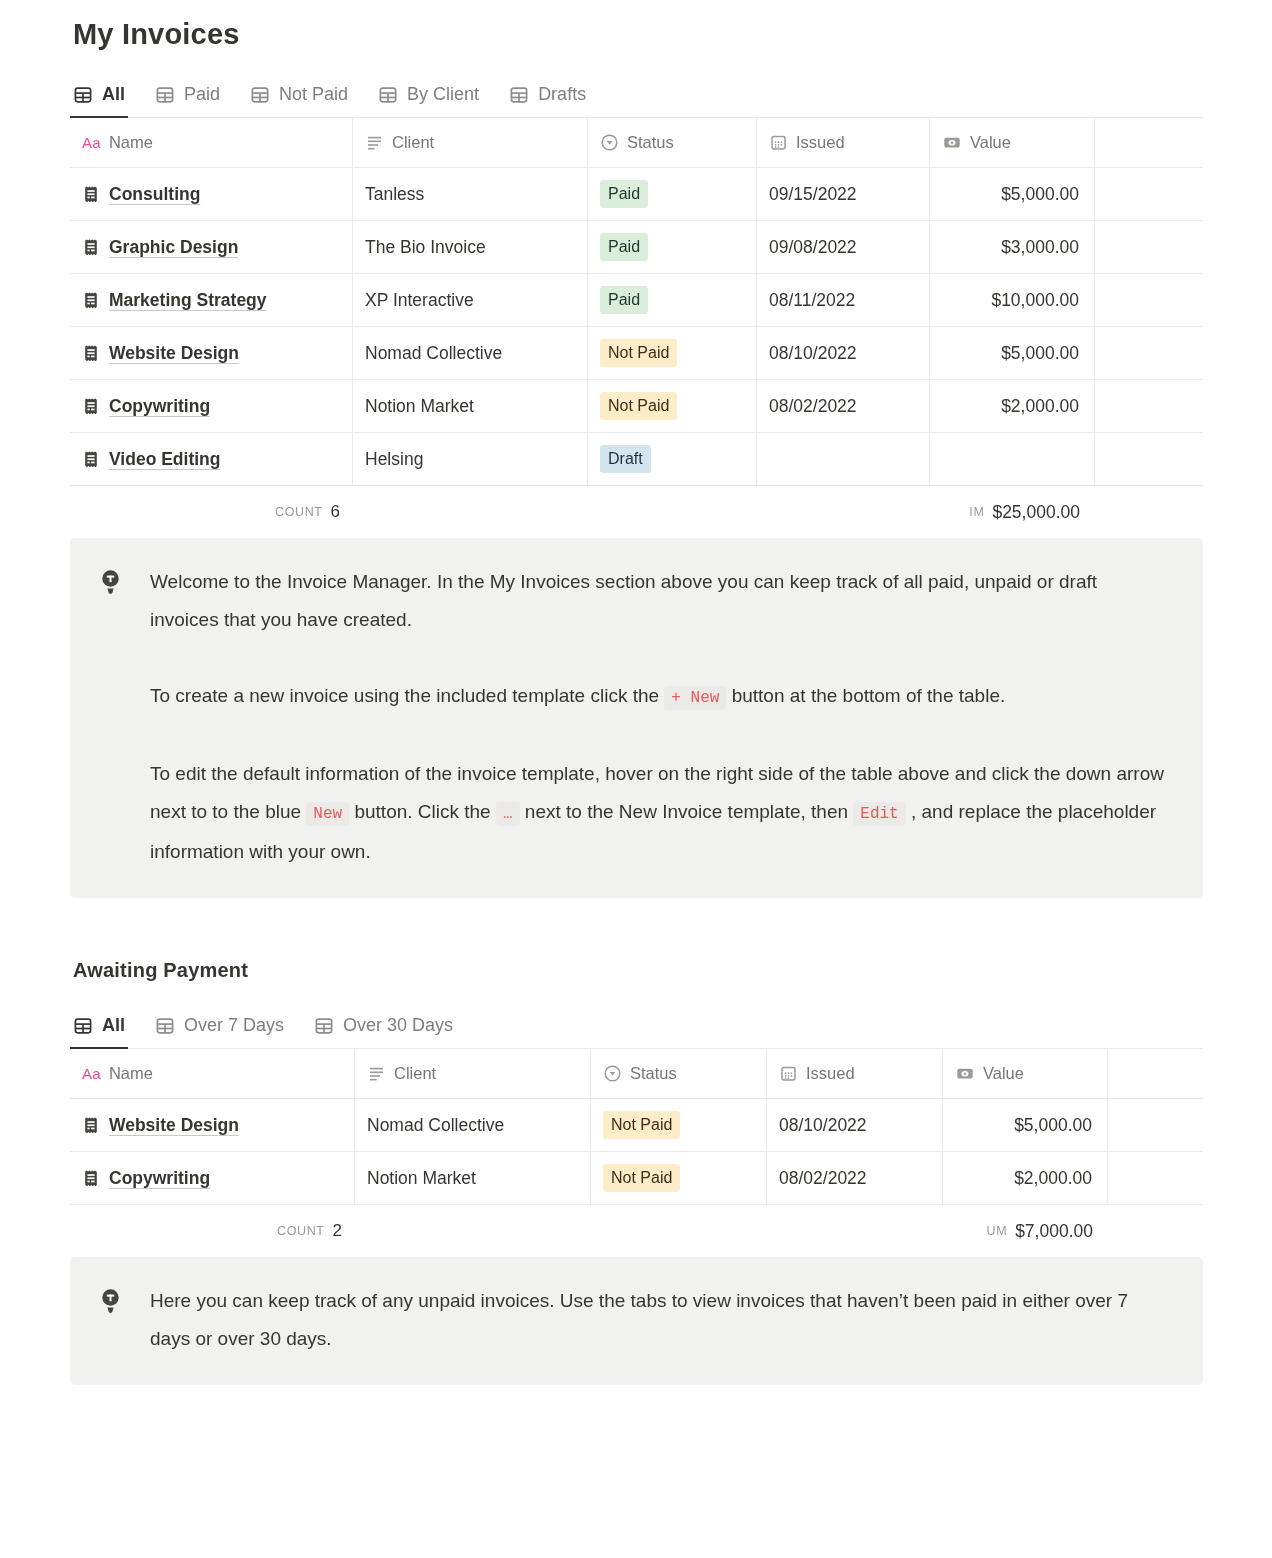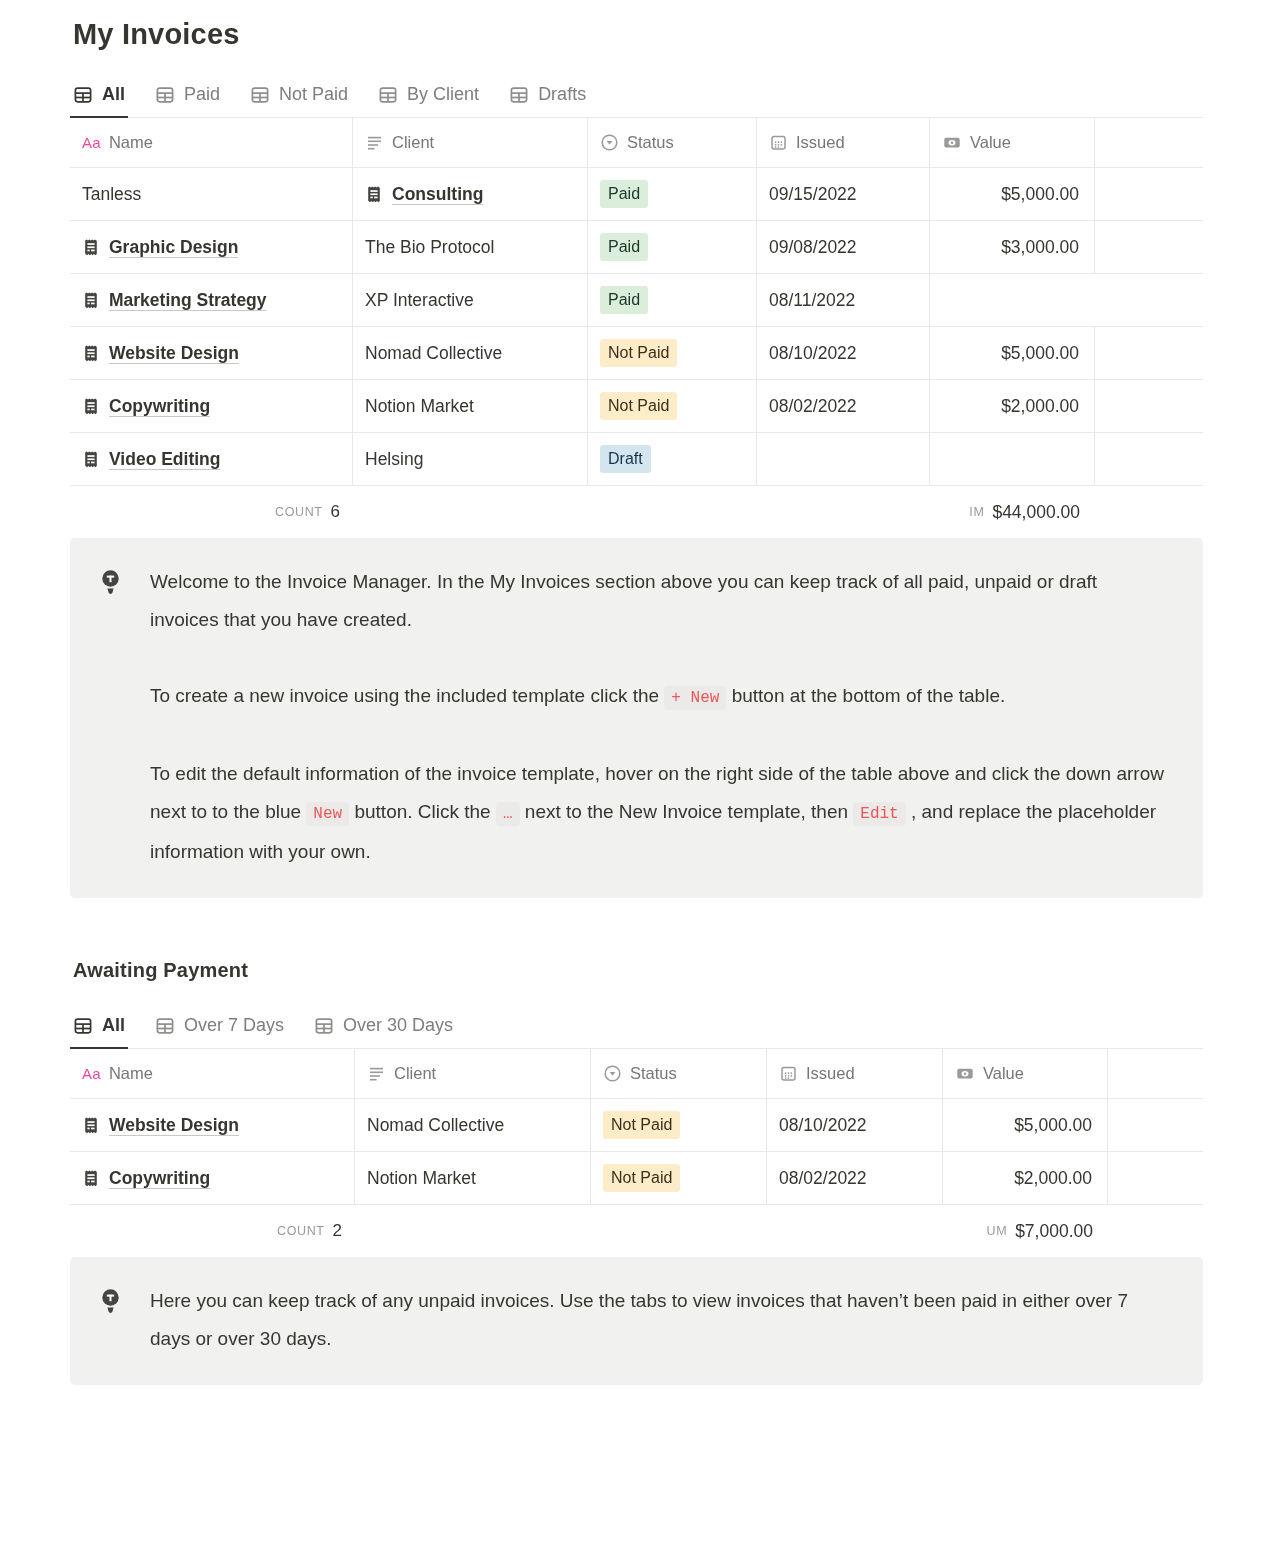--- a/index.html
+++ b/index.html
@@ -166,35 +166,35 @@
                 <ellipse cx="10" cy="9.7" rx="3.5" ry="2.7" fill="#ffffff"></ellipse>
                 <circle cx="10" cy="9.7" r="1.25" fill="#9B9A97"></circle>
               </svg>
             </span>
             <span>Value</span>
           </div>
           <div class="cell hcell"></div>
         </div>
         <div class="trow" style="grid-template-columns: 283px 235px 169px 173px 165px 108px;">
           <div class="cell brd">
+            <span class="ricon">
+              <svg width="18" height="19" viewBox="0 0 18 19" fill="none">
+                <path d="M3.2 2.6 L4.6 1.5 L6 2.6 L7.4 1.5 L8.8 2.6 L10.2 1.5 L11.6 2.6 L13 1.5 L14.4 2.6 L14.8 2.9 V16.1 L13.4 17.2 L12 16.1 L10.6 17.2 L9.2 16.1 L7.8 17.2 L6.4 16.1 L5 17.2 L3.6 16.1 L3.2 15.8 Z" fill="#454440"></path>
+                <rect x="5.4" y="5.2" width="7.2" height="1.7" fill="#ffffff"></rect>
+                <rect x="5.4" y="8.4" width="7.2" height="1.7" fill="#ffffff"></rect>
+                <rect x="5.4" y="11.6" width="2.3" height="1.7" fill="#ffffff"></rect>
+                <rect x="9.1" y="11.6" width="3.5" height="1.7" fill="#ffffff"></rect>
+              </svg>
+            </span>
+            <span class="name-link">Consulting</span>
+          </div>
+          <div class="cell brd">
             <span class="rowtxt">Tanless</span>
           </div>
           <div class="cell brd">
-            <span class="ricon">
-              <svg width="18" height="19" viewBox="0 0 18 19" fill="none">
-                <path d="M3.2 2.6 L4.6 1.5 L6 2.6 L7.4 1.5 L8.8 2.6 L10.2 1.5 L11.6 2.6 L13 1.5 L14.4 2.6 L14.8 2.9 V16.1 L13.4 17.2 L12 16.1 L10.6 17.2 L9.2 16.1 L7.8 17.2 L6.4 16.1 L5 17.2 L3.6 16.1 L3.2 15.8 Z" fill="#454440"></path>
-                <rect x="5.4" y="5.2" width="7.2" height="1.7" fill="#ffffff"></rect>
-                <rect x="5.4" y="8.4" width="7.2" height="1.7" fill="#ffffff"></rect>
-                <rect x="5.4" y="11.6" width="2.3" height="1.7" fill="#ffffff"></rect>
-                <rect x="9.1" y="11.6" width="3.5" height="1.7" fill="#ffffff"></rect>
-              </svg>
-            </span>
-            <span class="name-link">Consulting</span>
-          </div>
-          <div class="cell brd">
             <span class="badge" style="background: rgb(219, 237, 219); color: rgb(28, 56, 41);">Paid</span>
           </div>
           <div class="cell brd">
             <span class="rowtxt">09/15/2022</span>
           </div>
           <div class="cell brd cell-num">
             <span class="rowtxt">$5,000.00</span>
           </div>
           <div class="cell"></div>
         </div>
@@ -205,21 +205,21 @@
                 <path d="M3.2 2.6 L4.6 1.5 L6 2.6 L7.4 1.5 L8.8 2.6 L10.2 1.5 L11.6 2.6 L13 1.5 L14.4 2.6 L14.8 2.9 V16.1 L13.4 17.2 L12 16.1 L10.6 17.2 L9.2 16.1 L7.8 17.2 L6.4 16.1 L5 17.2 L3.6 16.1 L3.2 15.8 Z" fill="#454440"></path>
                 <rect x="5.4" y="5.2" width="7.2" height="1.7" fill="#ffffff"></rect>
                 <rect x="5.4" y="8.4" width="7.2" height="1.7" fill="#ffffff"></rect>
                 <rect x="5.4" y="11.6" width="2.3" height="1.7" fill="#ffffff"></rect>
                 <rect x="9.1" y="11.6" width="3.5" height="1.7" fill="#ffffff"></rect>
               </svg>
             </span>
             <span class="name-link">Graphic Design</span>
           </div>
           <div class="cell brd">
-            <span class="rowtxt">The Bio Protocol</span>
+            <span class="rowtxt">The Bio Invoice</span>
           </div>
           <div class="cell brd">
             <span class="badge" style="background: rgb(219, 237, 219); color: rgb(28, 56, 41);">Paid</span>
           </div>
           <div class="cell brd">
             <span class="rowtxt">09/08/2022</span>
           </div>
           <div class="cell brd cell-num">
             <span class="rowtxt">$3,000.00</span>
           </div>
@@ -239,20 +239,23 @@
             <span class="name-link">Marketing Strategy</span>
           </div>
           <div class="cell brd">
             <span class="rowtxt">XP Interactive</span>
           </div>
           <div class="cell brd">
             <span class="badge" style="background: rgb(219, 237, 219); color: rgb(28, 56, 41);">Paid</span>
           </div>
           <div class="cell brd">
             <span class="rowtxt">08/11/2022</span>
+          </div>
+          <div class="cell brd cell-num">
+            <span class="rowtxt">$10,000.00</span>
           </div>
           <div class="cell"></div>
         </div>
         <div class="trow" style="grid-template-columns: 283px 235px 169px 173px 165px 108px;">
           <div class="cell brd">
             <span class="ricon">
               <svg width="18" height="19" viewBox="0 0 18 19" fill="none">
                 <path d="M3.2 2.6 L4.6 1.5 L6 2.6 L7.4 1.5 L8.8 2.6 L10.2 1.5 L11.6 2.6 L13 1.5 L14.4 2.6 L14.8 2.9 V16.1 L13.4 17.2 L12 16.1 L10.6 17.2 L9.2 16.1 L7.8 17.2 L6.4 16.1 L5 17.2 L3.6 16.1 L3.2 15.8 Z" fill="#454440"></path>
                 <rect x="5.4" y="5.2" width="7.2" height="1.7" fill="#ffffff"></rect>
                 <rect x="5.4" y="8.4" width="7.2" height="1.7" fill="#ffffff"></rect>
@@ -330,21 +333,21 @@
           </div>
           <div class="cell"></div>
         </div>
         <div class="tfoot" style="grid-template-columns: 283px 235px 169px 173px 165px 108px;">
           <div class="fcount">
             <span class="flabel">COUNT</span>
             <span class="fnum">6</span>
           </div>
           <div class="fsum">
             <span class="flabel">IM</span>
-            <span class="fval">$44,000.00</span>
+            <span class="fval">$25,000.00</span>
           </div>
         </div>
       </div>
       <div class="callout">
         <span class="cicon"><svg width="25" height="27" viewBox="0 0 25 27" fill="none">
             <circle cx="12.5" cy="9.5" r="8.2" fill="#454440"></circle>
             <rect x="8.8" y="6.6" width="7.4" height="2" fill="#ffffff"></rect>
             <rect x="11.5" y="6.6" width="2" height="6.6" fill="#ffffff"></rect>
             <path d="M9.4 19.6 H15.6 L14.4 23.6 A2 2 0 0 1 10.6 23.6 Z" fill="#454440"></path>
           </svg></span>

